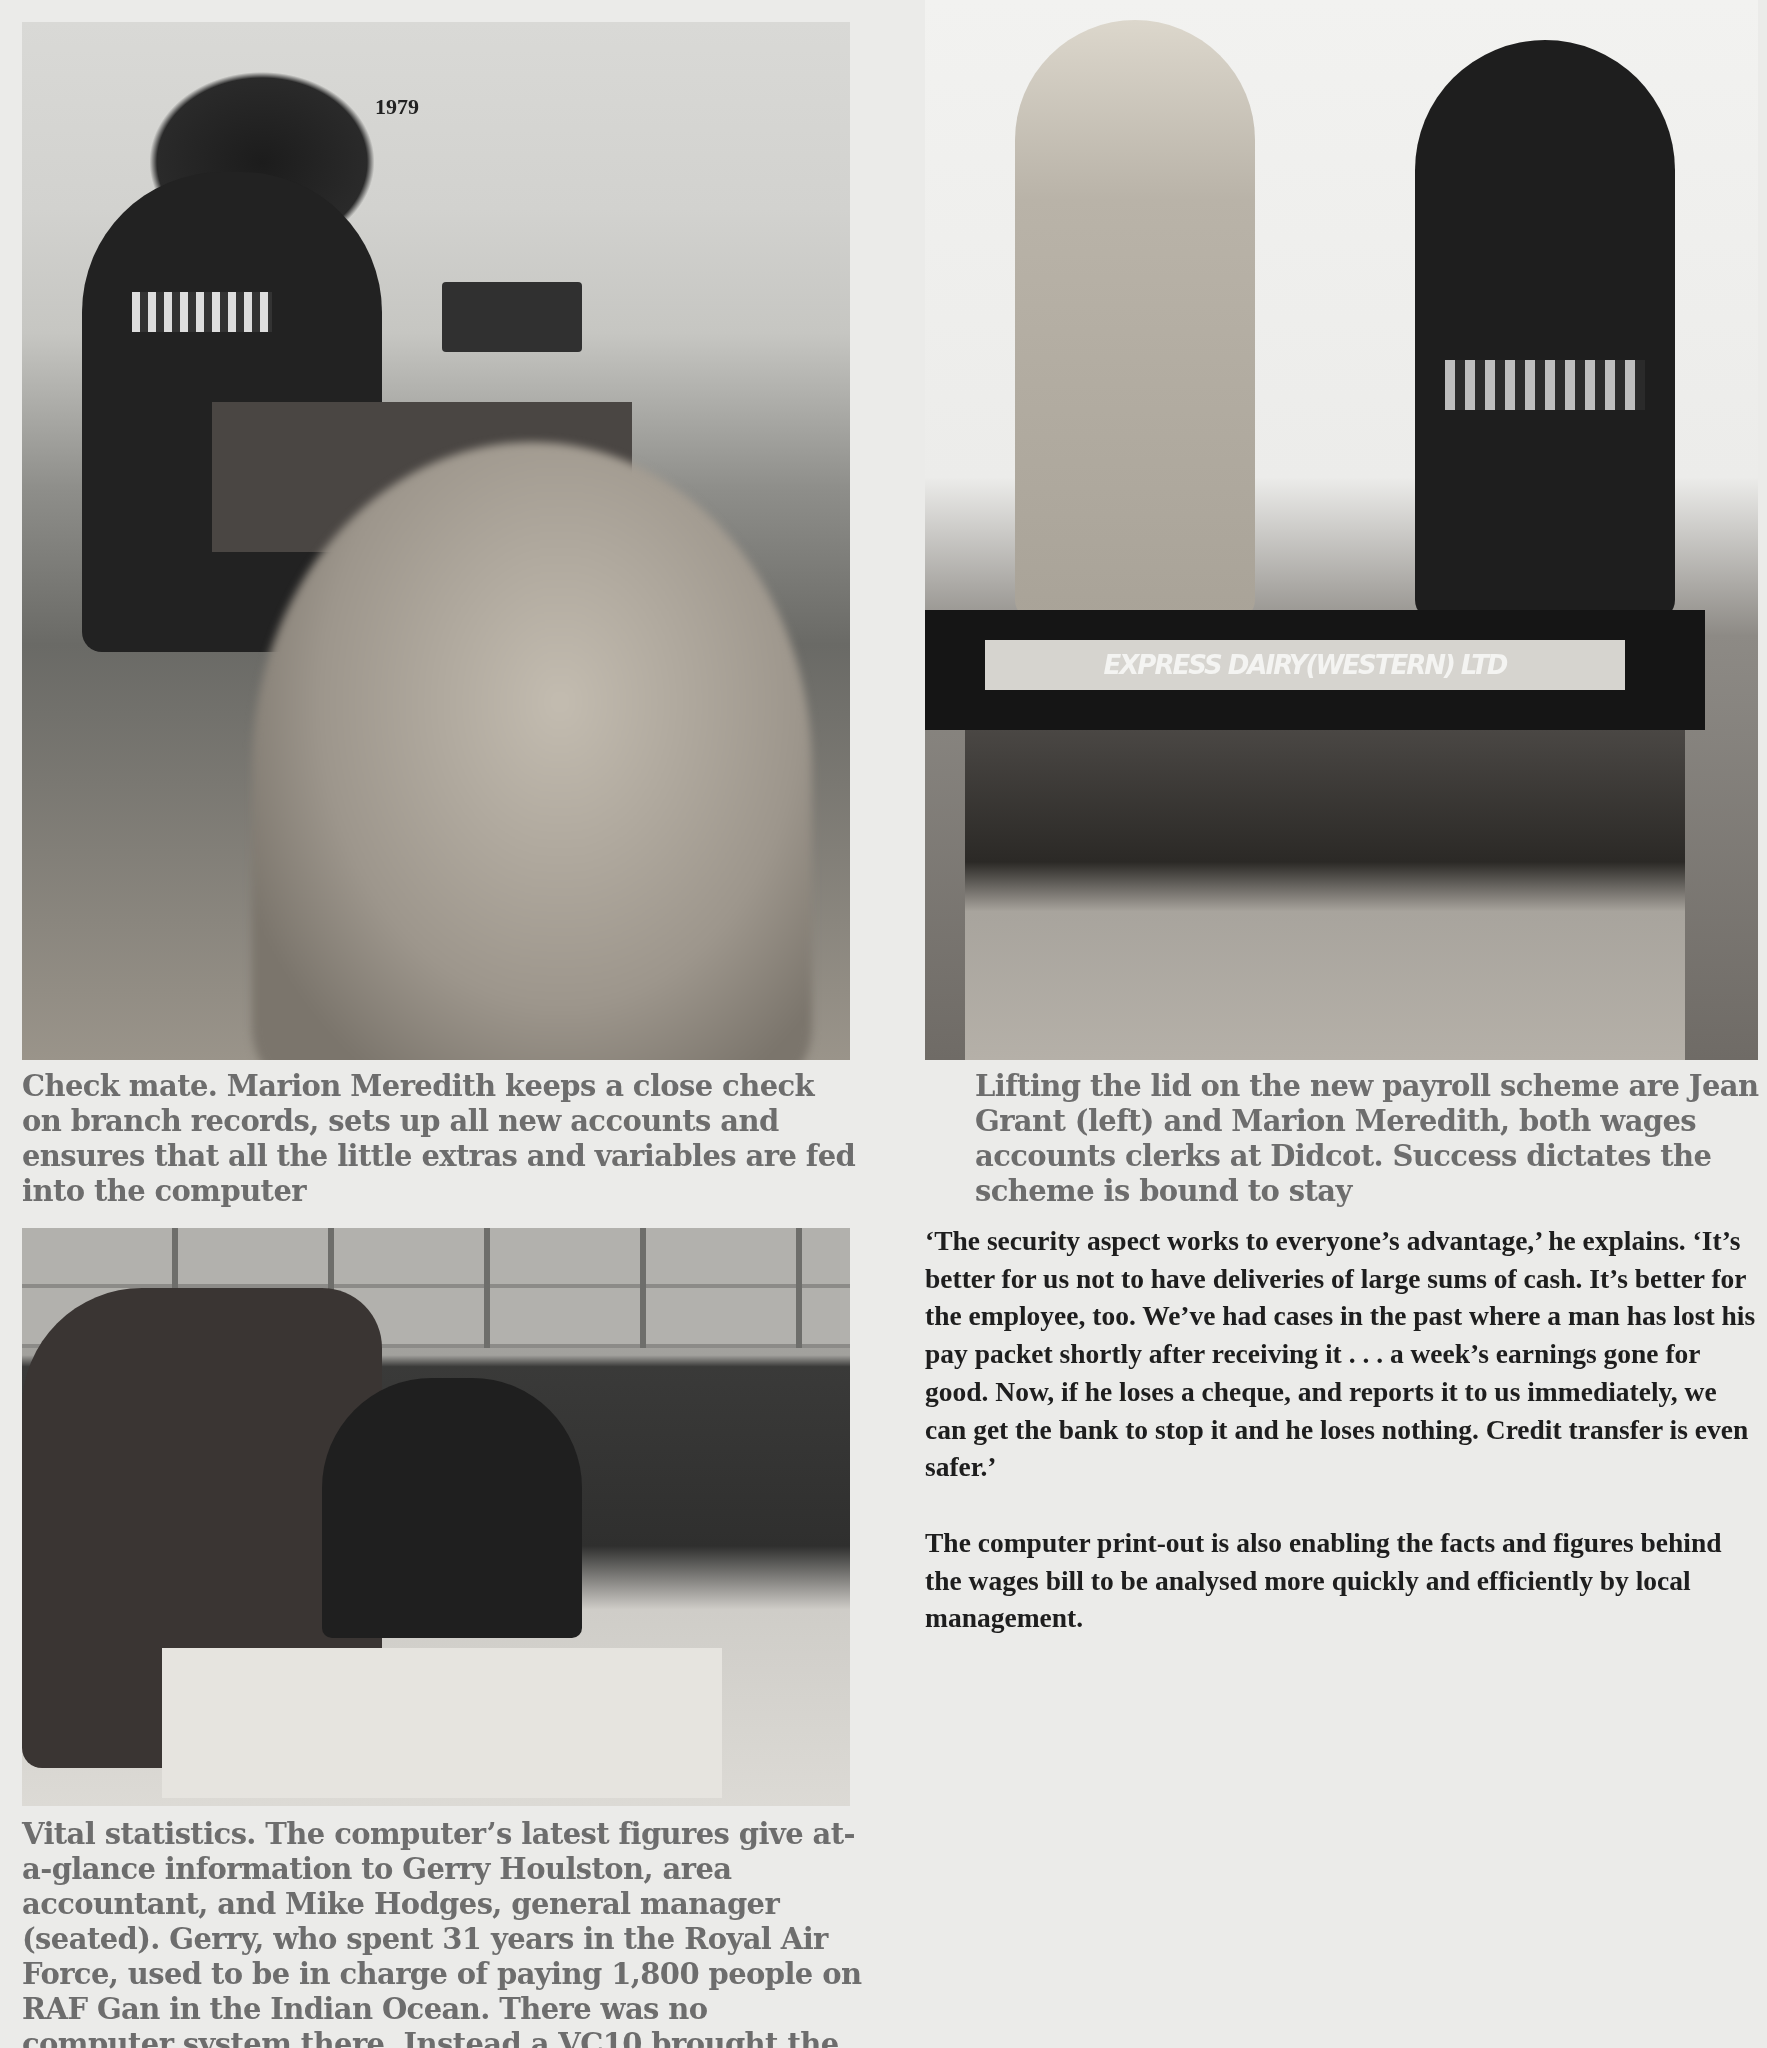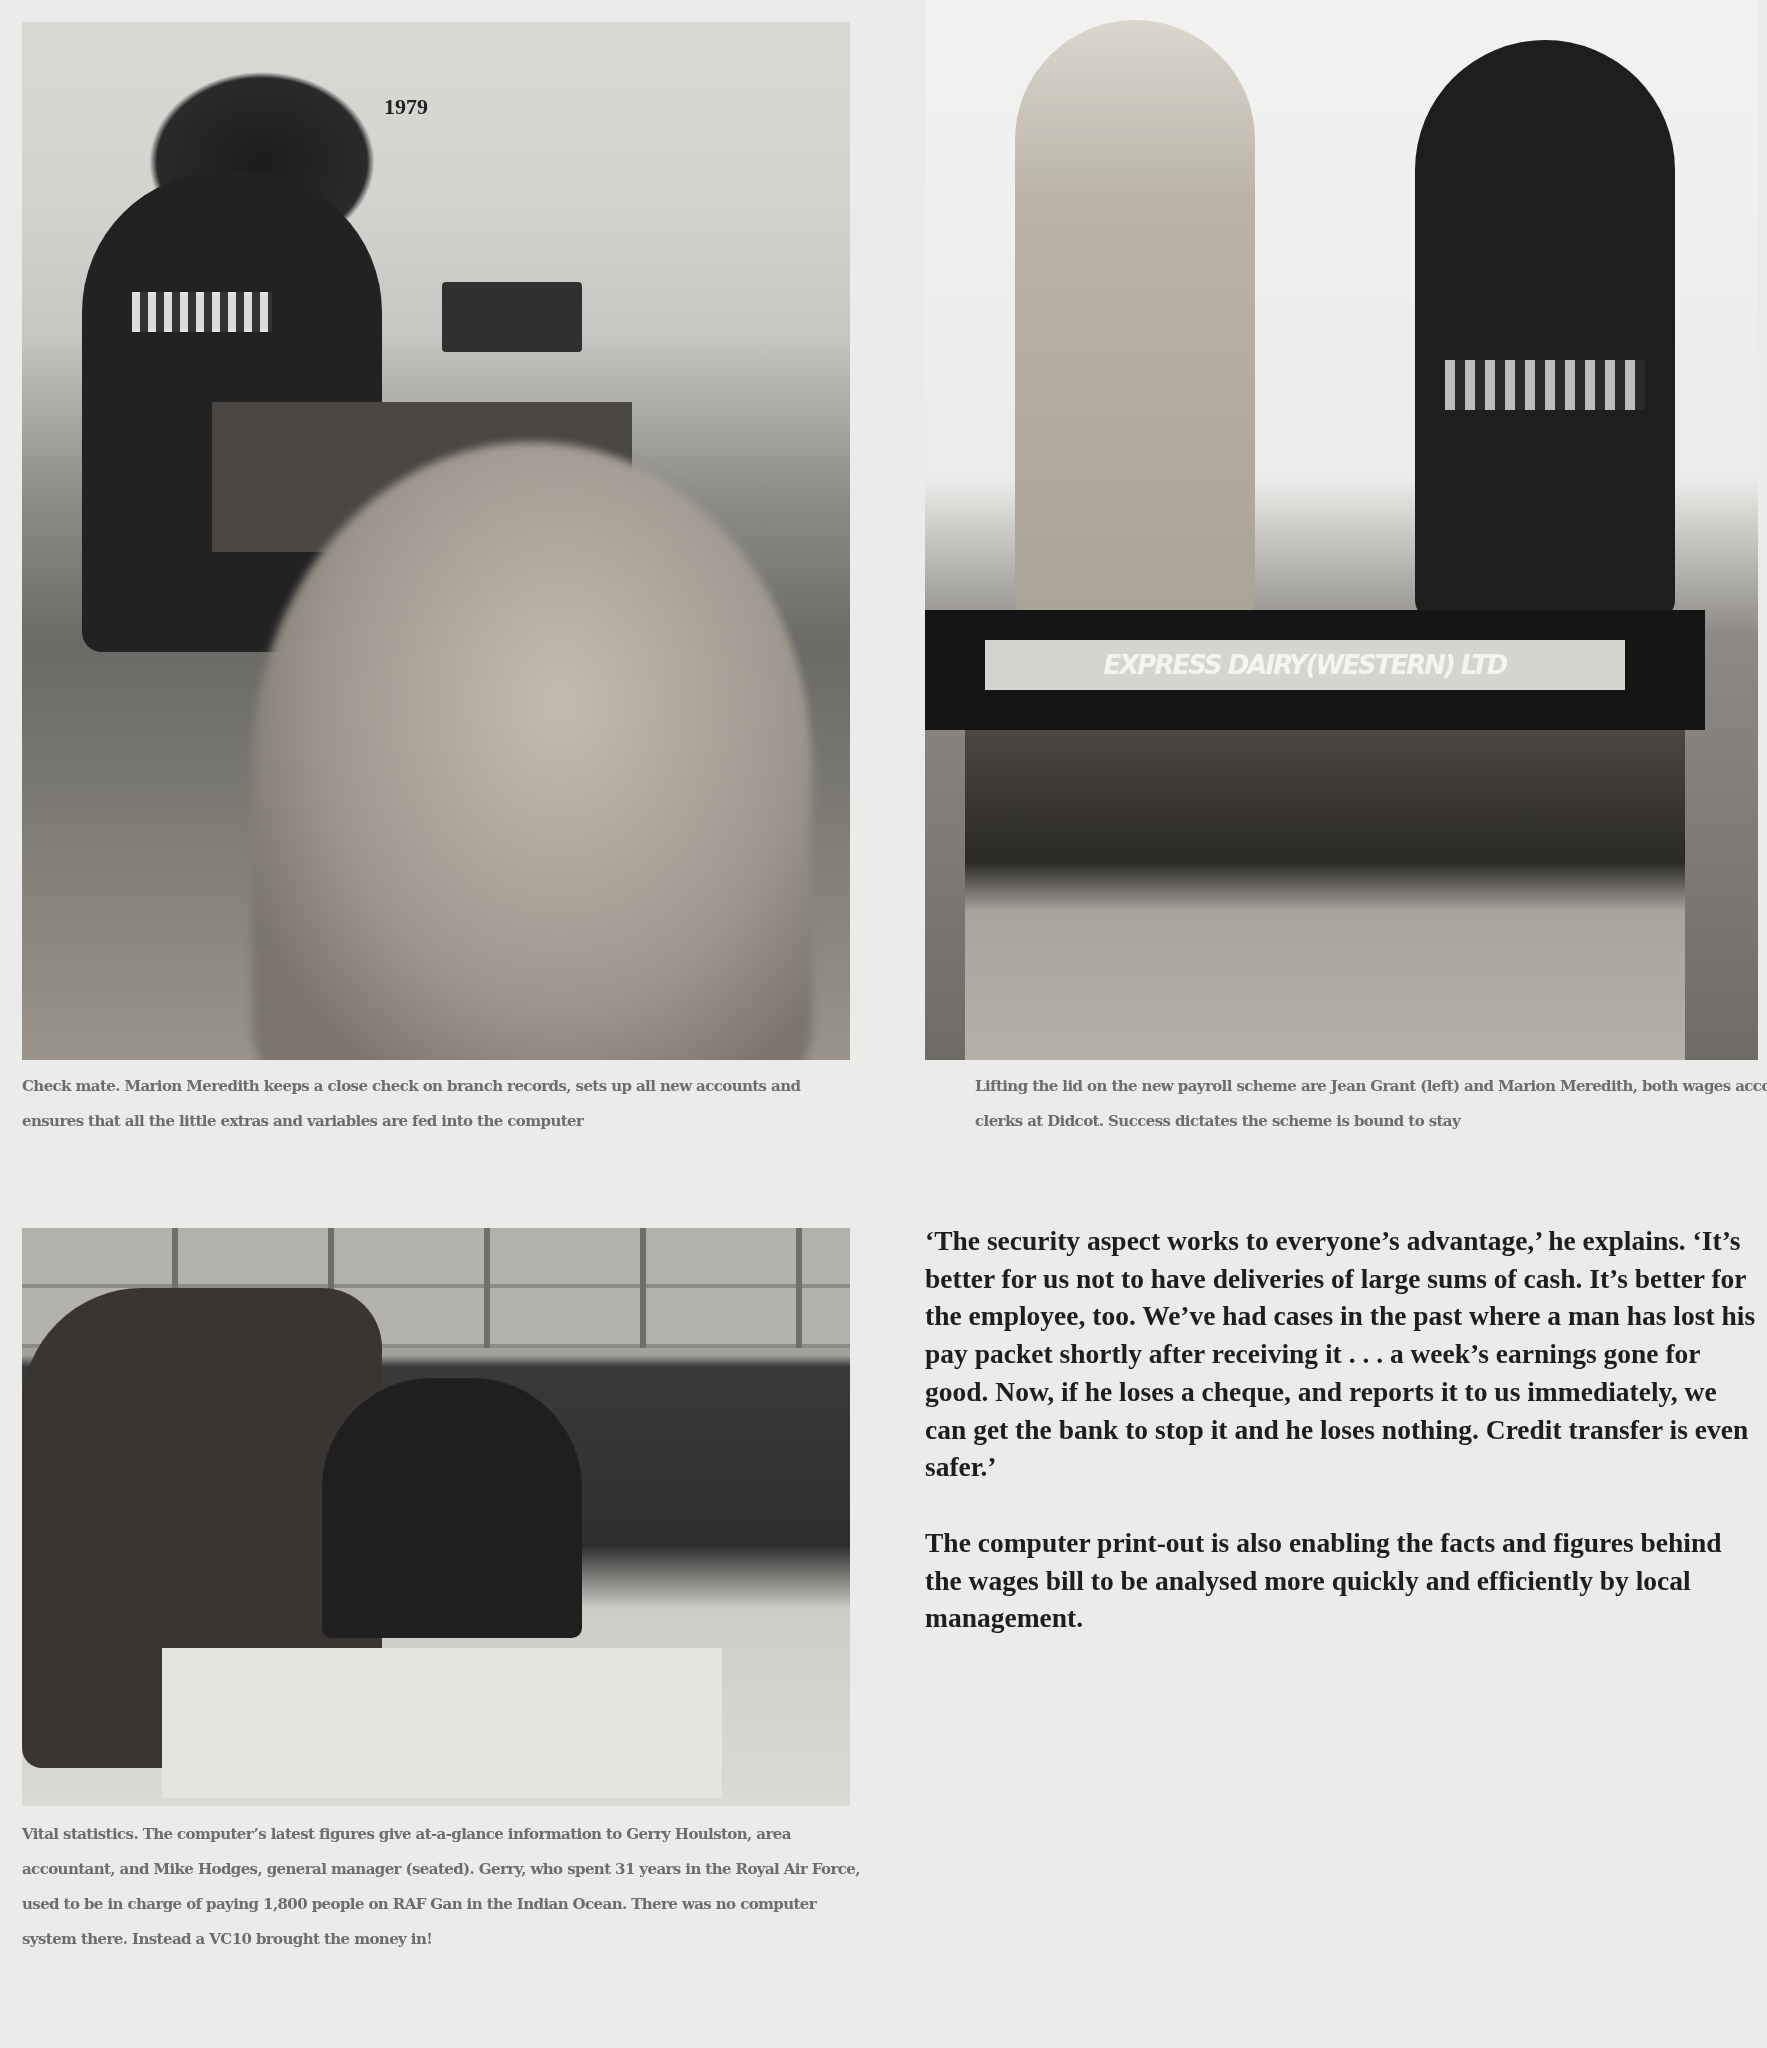--- a/index.html
+++ b/index.html
@@ -10,42 +10,42 @@
   }
   .photo {
     position: absolute; overflow: hidden;
     background: #8a8a88;
   }
   .caption {
     position: absolute;
     font-family: "DejaVu Serif", "Liberation Serif", serif;
     font-weight: bold;
     color: #6d6d6d;
-    font-size: 15px;
+    font-size: 29px;
     line-height: 35px;
     letter-spacing: -0.6px;
   }
   .body-text {
     position: absolute;
     left: 925px; top: 1222px; width: 835px;
     color: #1e1e1e;
     font-size: 27.5px;
     line-height: 37.7px;
   }
   .body-text p { margin: 0 0 38px 0; font-weight: bold; }
   .sign {
     position: absolute; left: 230px; top: 50px; width: 350px; height: 50px;
     background: #d6d4cf;
     font-family: "DejaVu Sans", sans-serif; font-weight: bold; font-size: 26px;
     color: #f4f4f2; letter-spacing: -2px; text-align: center; line-height: 50px;
     white-space: nowrap;
     font-style: italic;
   }
   .year-label {
-    position: absolute; left: 362px; top: 72px; font-size: 22px; font-weight: bold; color: #222;
+    position: absolute; left: 353px; top: 72px; font-size: 22px; font-weight: bold; color: #222;
   }
 </style>
 </head>
 <body>
 
 <div class="photo" style="left:22px; top:22px; width:828px; height:1038px;
             background:
               radial-gradient(ellipse 260px 420px at 520px 720px, #b9b3a8 0%, #a49d92 55%, transparent 70%),
               radial-gradient(ellipse 150px 120px at 240px 140px, #1c1c1c 0%, #2a2a2a 70%, transparent 75%),
               linear-gradient(180deg, #d9d9d6 0%, #d2d2cf 18%, #c6c6c2 30%, #8e8e8a 45%, #6a6a66 60%, #9a948a 100%);">

